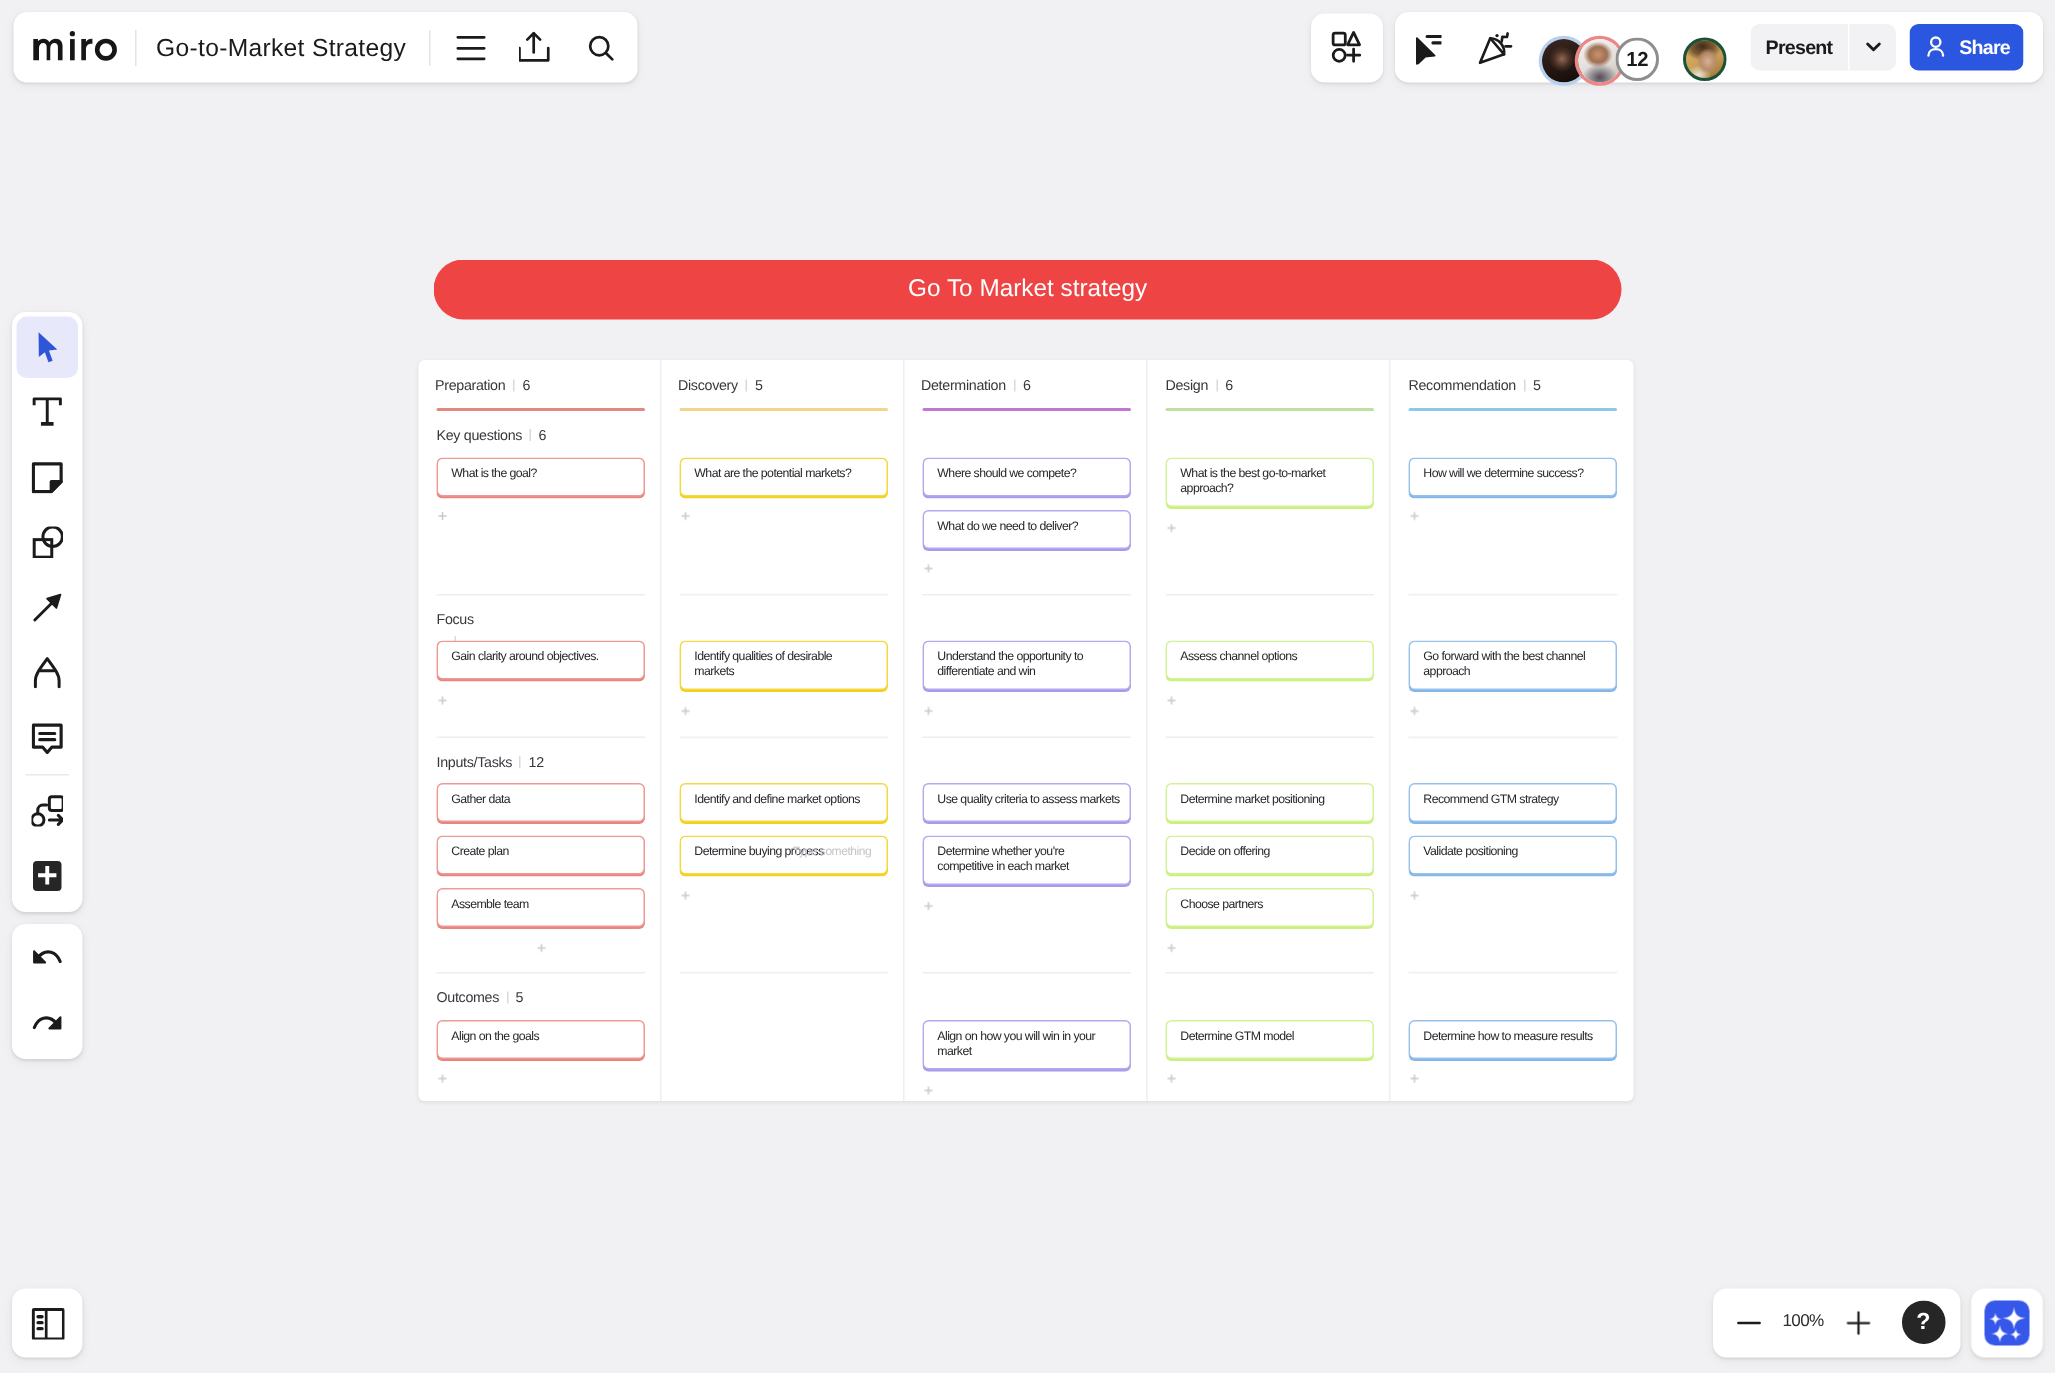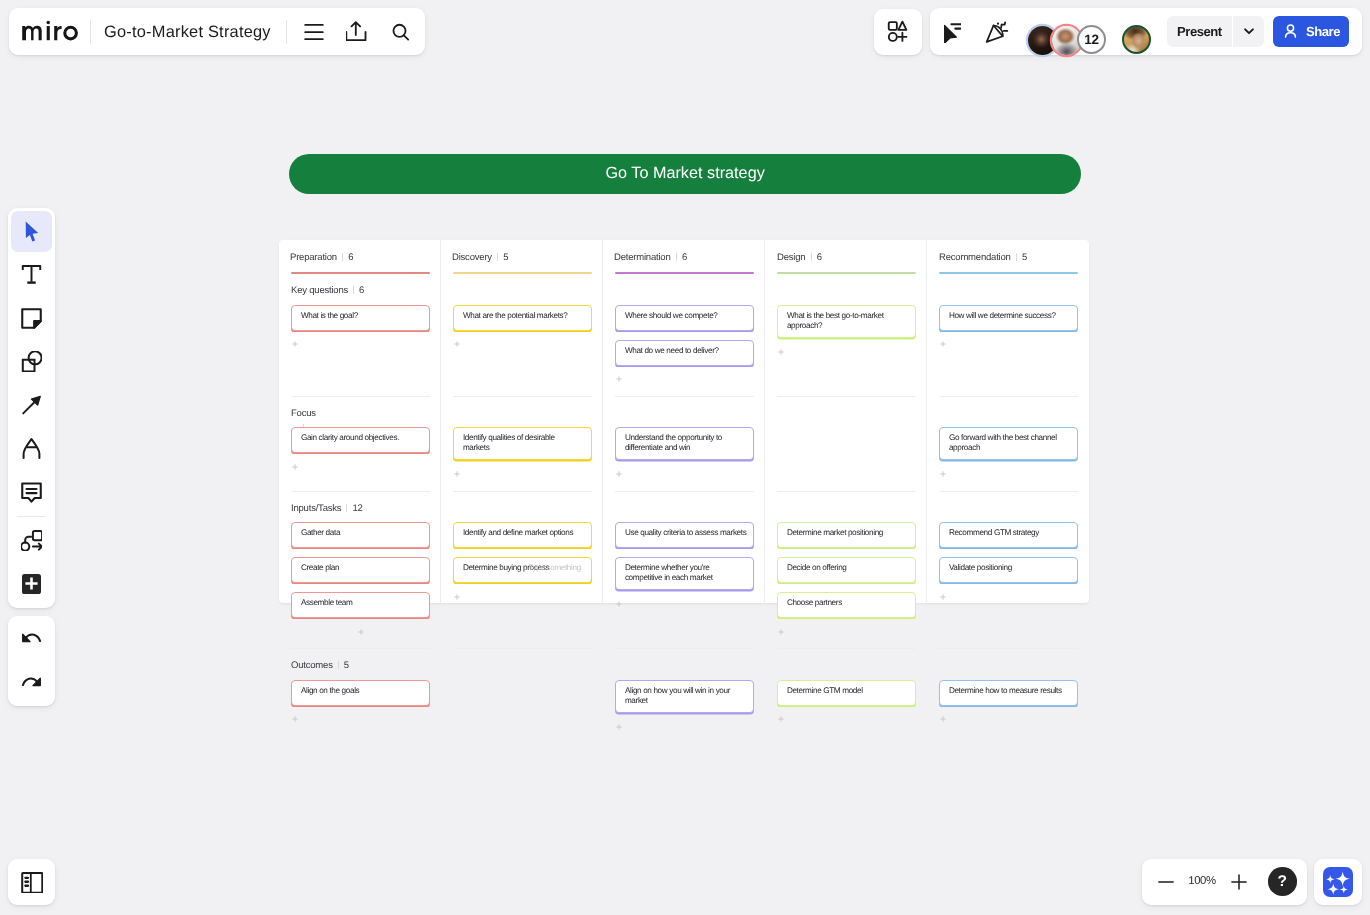--- a/index.html
+++ b/index.html
@@ -52,23 +52,23 @@
   .zb-ico{position:absolute;top:7.3px;width:32px;height:32px;display:flex;align-items:center;justify-content:center;}
   .zoom-val{position:absolute;left:36px;top:15.2px;width:48px;font-size:11.4px;letter-spacing:-0.45px;line-height:14px;
             color:#2f2f2f;text-align:center;}
   .help-dot{position:absolute;left:126.7px;top:7.9px;width:28.6px;height:28.6px;border-radius:50%;background:#262626;color:#fff;
             display:flex;align-items:center;justify-content:center;font-size:15.5px;font-weight:700;line-height:1;}
   .ai-btn{position:absolute;left:1313.8px;top:858.7px;width:47.8px;height:46.7px;background:#fff;border-radius:9px;
           box-shadow:0 1px 2px rgba(0,0,0,.09),0 2px 7px rgba(0,0,0,.06);display:flex;align-items:center;justify-content:center;}
   .ai-sq{width:30.2px;height:30.2px;border-radius:7px;background:#3557ea;display:flex;align-items:center;justify-content:center;}
 
   
-  .banner{position:absolute;left:288.9px;top:154px;width:792.2px;height:40px;background:#15803d;border-radius:20px;
+  .banner{position:absolute;left:288.9px;top:173px;width:792.2px;height:40px;background:#ef4444;border-radius:20px;
           display:flex;align-items:center;justify-content:center;color:#fff;font-size:16.2px;letter-spacing:0.02px;padding-bottom:1px;}
-  .board{position:absolute;left:279px;top:240px;width:809.5px;height:363px;background:#fff;border-radius:4px;
+  .board{position:absolute;left:279px;top:240px;width:809.5px;height:494px;background:#fff;border-radius:4px;
          box-shadow:0 1px 3px rgba(0,0,0,.07);display:flex;}
   .col{flex:1;position:relative;padding:0 10.4px 0 12px;}
   .col+.col{border-left:1.4px solid #eeeef0;}
   .col-head{position:absolute;left:11.3px;top:12.2px;font-size:9.5px;letter-spacing:-0.2px;color:#37373d;
             line-height:11px;display:flex;align-items:baseline;gap:5.2px;white-space:nowrap;}
   .col-head .sep{width:1px;height:8.4px;background:#d9d9df;align-self:center;font-size:0;line-height:0;position:relative;top:-0.3px;}
   .col-rule{position:absolute;left:12px;right:10.4px;top:31.8px;height:2.3px;border-radius:1.2px;}
   .row-sep{height:1px;background:#ededef;}
   .rowtitle{font-size:9.5px;letter-spacing:-0.2px;color:#37373d;line-height:11px;display:flex;align-items:baseline;gap:5px;white-space:nowrap;}
   .rowtitle .sep{width:1px;height:8.4px;background:#d9d9df;align-self:center;font-size:0;line-height:0;position:relative;top:-0.3px;}
@@ -422,20 +422,26 @@
       <div class="row-sep" style="position: absolute; left: 12px; right: 10.4px; top: 155.7px;"></div>
       <div class="row-sep" style="position: absolute; left: 12px; right: 10.4px; top: 250.7px;"></div>
       <div class="row-sep" style="position: absolute; left: 12px; right: 10.4px; top: 407.7px;"></div>
       <div style="position: absolute; left: 12px; right: 10.4px; top: 64.6px;">
         <div class="card l2" style="border-color: rgb(210, 242, 147); box-shadow: rgb(203, 240, 126) 0px 1.4px 0px 0px;"><span>What is the best go-to-market
 approach?</span></div>
         <div class="plus"><svg width="6" height="6" viewBox="0 0 6 6" fill="none" stroke="#c9c9cf" stroke-width="1">
             <path d="M3 0.3v5.4M0.3 3h5.4"></path>
           </svg></div>
       </div>
+      <div style="position: absolute; left: 12px; right: 10.4px; top: 187.2px;">
+        <div class="card" style="border-color: rgb(210, 242, 147); box-shadow: rgb(203, 240, 126) 0px 1.4px 0px 0px;"><span>Assess channel options</span></div>
+        <div class="plus"><svg width="6" height="6" viewBox="0 0 6 6" fill="none" stroke="#c9c9cf" stroke-width="1">
+            <path d="M3 0.3v5.4M0.3 3h5.4"></path>
+          </svg></div>
+      </div>
       <div style="position: absolute; left: 12px; right: 10.4px; top: 282.1px;">
         <div class="card" style="border-color: rgb(210, 242, 147); box-shadow: rgb(203, 240, 126) 0px 1.4px 0px 0px;"><span>Determine market positioning</span></div>
         <div class="card" style="border-color: rgb(210, 242, 147); box-shadow: rgb(203, 240, 126) 0px 1.4px 0px 0px;"><span>Decide on offering</span></div>
         <div class="card" style="border-color: rgb(210, 242, 147); box-shadow: rgb(203, 240, 126) 0px 1.4px 0px 0px;"><span>Choose partners</span></div>
         <div class="plus"><svg width="6" height="6" viewBox="0 0 6 6" fill="none" stroke="#c9c9cf" stroke-width="1">
             <path d="M3 0.3v5.4M0.3 3h5.4"></path>
           </svg></div>
       </div>
       <div style="position: absolute; left: 12px; right: 10.4px; top: 439.9px;">
         <div class="card" style="border-color: rgb(210, 242, 147); box-shadow: rgb(203, 240, 126) 0px 1.4px 0px 0px;"><span>Determine GTM model</span></div>

